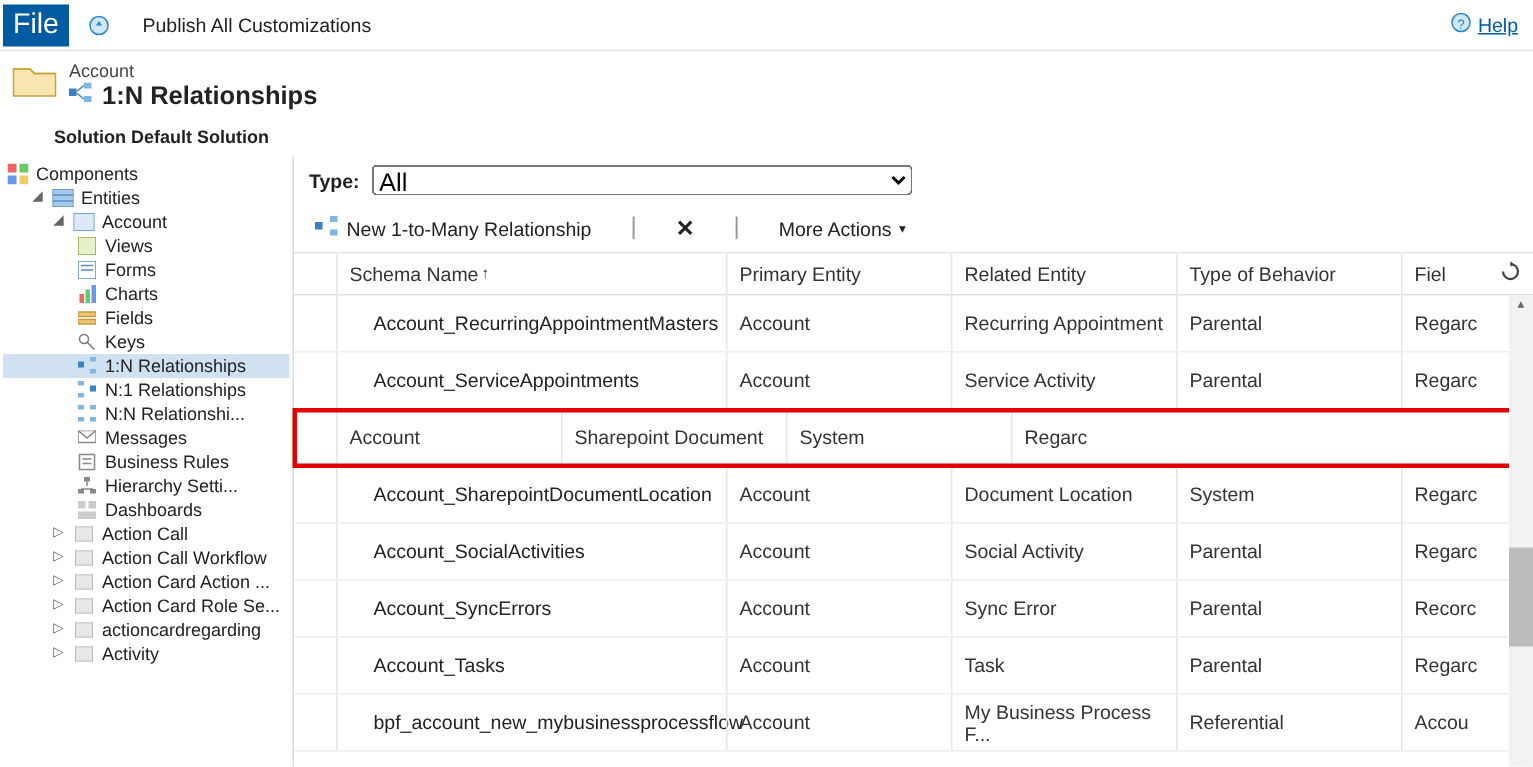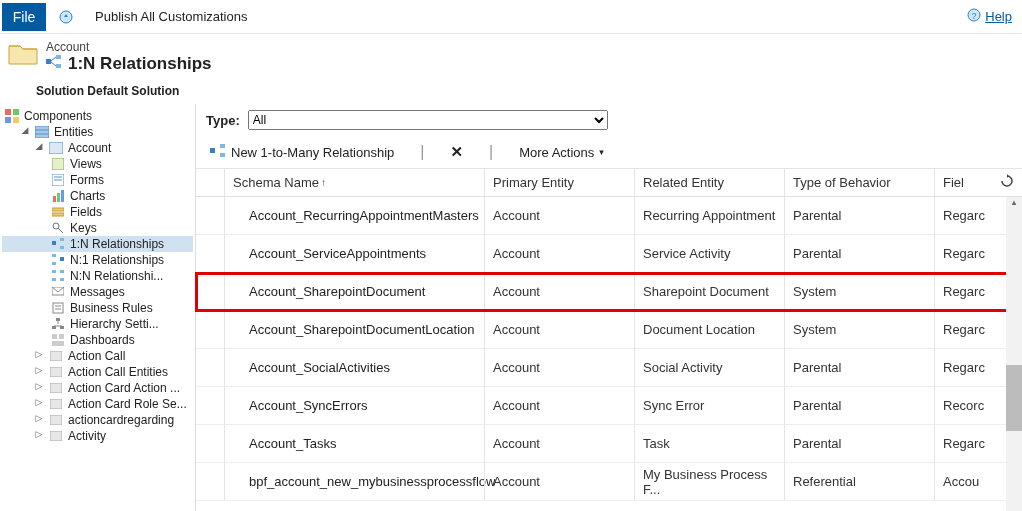--- a/index.html
+++ b/index.html
@@ -1,18 +1,18 @@
 <!DOCTYPE html>
 <html><head>
   <meta charset="utf-8">
   <style>
     * { box-sizing: border-box; margin: 0; padding: 0; font-family: "Segoe UI", Arial, sans-serif; }
     body { width: 1022px; height: 511px; overflow: hidden; font-size: 13px; color: #222; background: #fff; }
     .topbar { height: 34px; background: #fff; border-bottom: 1px solid #e5e5e5; display: flex; align-items: center; }
-    .file-btn { background: #005ba1; color: #fff; width: 44px; height: 28px; display: flex; align-items: center; justify-content: center; font-size: 14px; margin-left: 2px; cursor: pointer; }
+    .file-btn { background: #005ba1; color: #fff; width: 44px; height: 28px; display: flex; align-items: center; justify-content: center; font-size: 19px; margin-left: 2px; cursor: pointer; }
     .pub-all { display: flex; align-items: center; margin-left: 12px; gap: 21px; cursor: pointer; }
     .pub-icon { width: 16px; height: 16px; display: inline-flex; align-items: center; justify-content: center; }
     .help { margin-left: auto; margin-right: 10px; display: flex; align-items: center; gap: 4px; cursor: pointer; }
     .help-text { text-decoration: underline; color: #005ba1; }
     .header-area { padding: 6px 8px 8px 8px; display: flex; align-items: flex-start; gap: 8px; }
     .folder-icon { width: 30px; height: 26px; }
     .header-text .bc { font-size: 12px; color: #444; }
     .header-text .title { font-size: 17px; font-weight: bold; display: flex; align-items: center; gap: 6px; }
     .rel-icon { width: 16px; height: 14px; }
     .sol-label { padding: 2px 4px 6px 4px; font-weight: bold; font-size: 12px; margin-left: 32px; }
@@ -23,21 +23,21 @@
     .node { display: flex; gap: 4px; padding: 1px 2px; cursor: pointer; white-space: nowrap; }
     .node.selected { background: #d0e2f2; }
     .exp { width: 10px; text-align: center; color: #666; font-size: 9px; }
     .icn { width: 16px; height: 14px; display: inline-flex; align-items: center; justify-content: center; }
     .indent1 { padding-left: 18px; }
     .indent2 { padding-left: 32px; }
     .indent3 { padding-left: 48px; }
     .right-panel { flex: 1; display: flex; flex-direction: column; }
     .type-row { padding: 6px 10px; display: flex; align-items: center; gap: 8px; }
     .type-lbl { font-weight: bold; }
-    .type-sel { width: 360px; height: 20px; font-size: 12px; }
+    .type-sel { width: 360px; height: 20px; font-size: 17px; }
     .toolbar { display: flex; align-items: center; padding: 5px 10px; gap: 22px; border-bottom: 1px solid #e5e5e5; }
     .tb-btn { display: flex; align-items: center; gap: 5px; cursor: pointer; padding: 2px 4px; }
     .tb-sep { color: #999; font-size: 16px; }
     .grid { flex: 1; position: relative; }
     .ghead { display: flex; border-bottom: 1px solid #e0e0e0; height: 28px; align-items: center; font-size: 13px; color: #333; }
     .col { padding: 0 8px; border-left: 1px solid #e5e5e5; height: 100%; display: flex; align-items: center; }
     .col:first-child { border-left: none; }
     .c-edge { width: 28px; }
     .c-schema { width: 260px; }
     .c-primary { width: 150px; }
@@ -267,21 +267,21 @@
           </span>
           <span>Action Call</span>
         </div>
       <div class="node indent2">
           <span class="exp">▷</span>
           <span class="icn">
             <svg width="12" height="10">
               <rect width="12" height="10" fill="#e8e8e8" stroke="#aaa"></rect>
             </svg>
           </span>
-          <span>Action Call Entities</span>
+          <span>Action Call Workflow</span>
         </div>
       <div class="node indent2">
           <span class="exp">▷</span>
           <span class="icn">
             <svg width="12" height="10">
               <rect width="12" height="10" fill="#e8e8e8" stroke="#aaa"></rect>
             </svg>
           </span>
           <span>Action Card Action ...</span>
         </div>
@@ -370,21 +370,20 @@
           <div class="grow">
             <div class="col c-edge"></div>
             <div class="col c-schema">Account_ServiceAppointments</div>
             <div class="col c-primary">Account</div>
             <div class="col c-related">Service Activity</div>
             <div class="col c-type">Parental</div>
             <div class="col c-field">Regarc</div>
           </div>
           <div class="grow marked">
             <div class="col c-edge"></div>
-            <div class="col c-schema">Account_SharepointDocument</div>
             <div class="col c-primary">Account</div>
             <div class="col c-related">Sharepoint Document</div>
             <div class="col c-type">System</div>
             <div class="col c-field">Regarc</div>
           </div>
           <div class="grow">
             <div class="col c-edge"></div>
             <div class="col c-schema">Account_SharepointDocumentLocation</div>
             <div class="col c-primary">Account</div>
             <div class="col c-related">Document Location</div>

